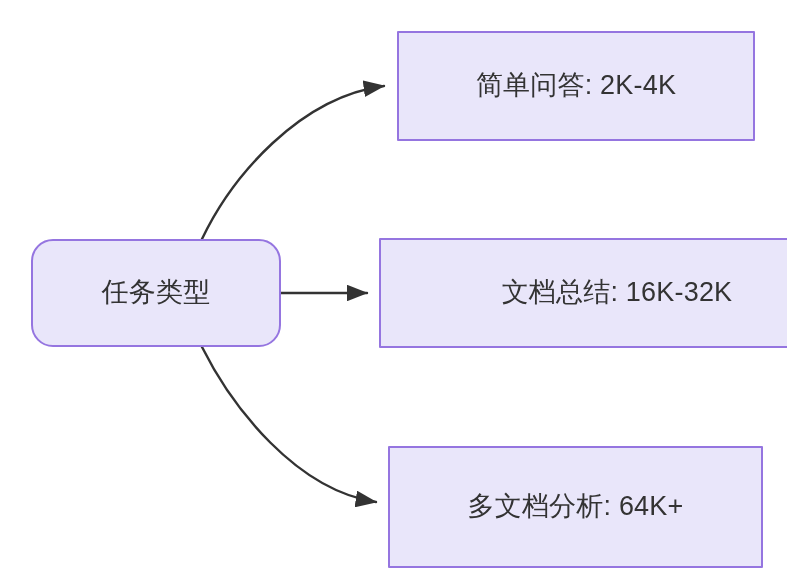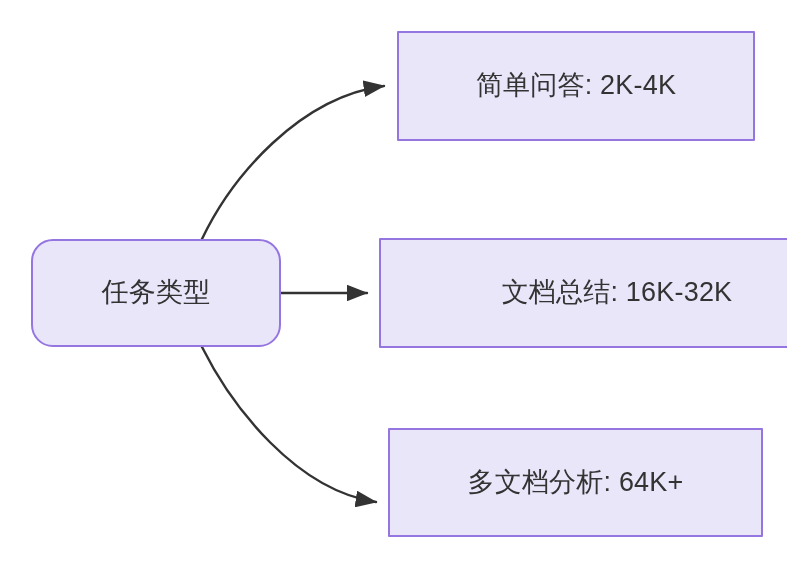--- a/index.html
+++ b/index.html
@@ -59,23 +59,23 @@
     height: 110px;
   }
   #node-doc-summary {
     left: 379px;
     top: 238px;
     width: 476px;
     height: 110px;
   }
   #node-multi-doc {
     left: 388px;
-    top: 428px;
+    top: 446px;
     width: 375px;
-    height: 109px;
+    height: 122px;
   }
 </style>
 </head>
 <body>
 
 <div id="canvas">
 
   <svg id="edge-layer" viewBox="0 0 787 572" width="787" height="572">
     <defs>
       <marker id="arrowhead" markerWidth="9" markerHeight="7" refX="8.5" refY="3.5" orient="auto" markerUnits="strokeWidth">

